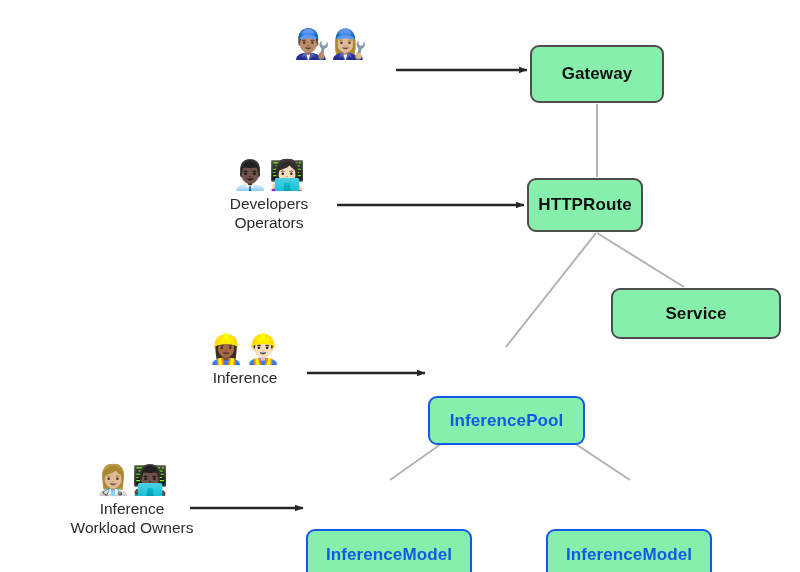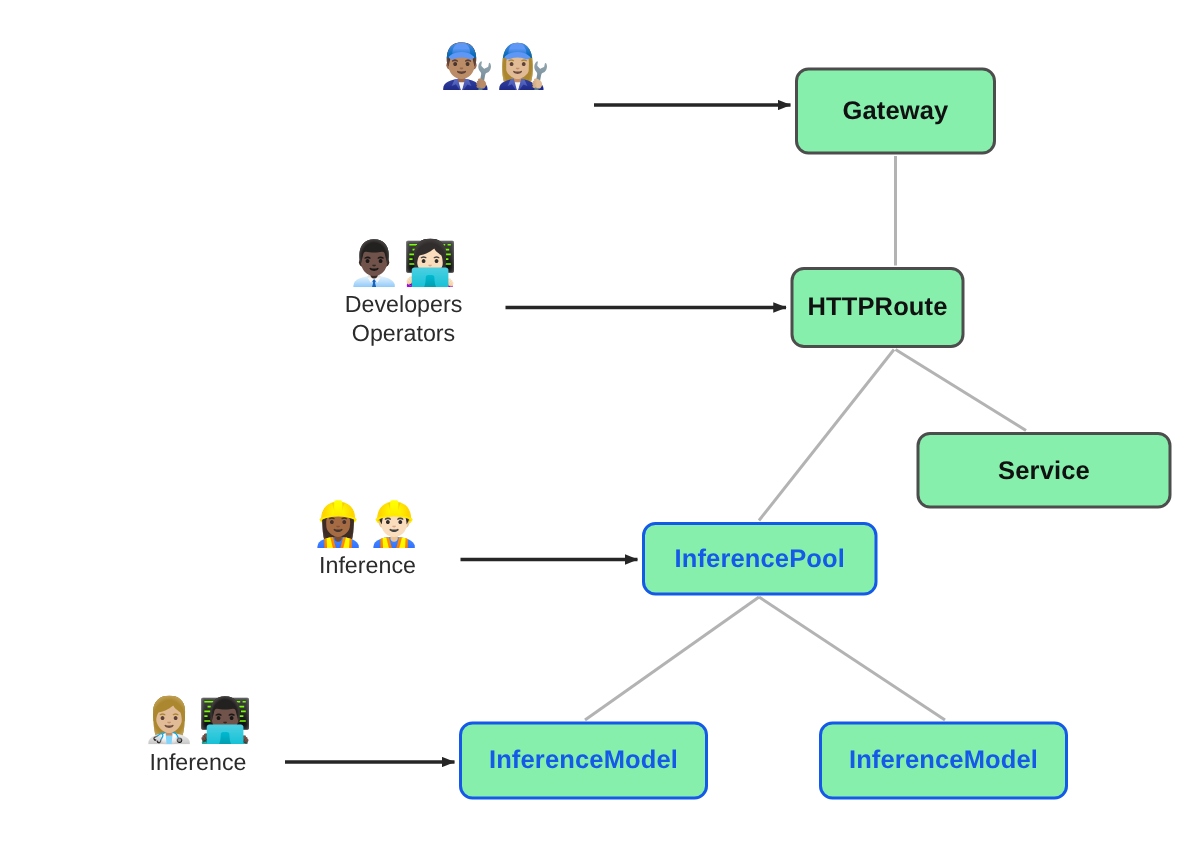--- a/index.html
+++ b/index.html
@@ -37,20 +37,21 @@
     letter-spacing: 0.1px;
     white-space: nowrap;
   }
   .node.dark {
     border: 2px solid #4d4d4d;
     color: #111111;
   }
   .node.blue {
     border: 2.5px solid #1559e8;
     color: #1559e8;
+    margin-top: 48px;
   }
   .persona {
     position: absolute;
     display: flex;
     flex-direction: column;
     align-items: center;
     text-align: center;
     line-height: 1.22;
     color: #2b2b2b;
     font-size: 15.5px;
@@ -127,17 +128,18 @@
       <div class="persona" style="left: 160px; top: 335px; width: 170px;">
         <div class="persona-emojis">👷🏾‍♀️👷🏻‍♂️</div>
         <div class="persona-label">
           <span>Inference</span>
         </div>
       </div>
       <div class="persona" style="left: 42px; top: 466px; width: 180px;">
         <div class="persona-emojis">👩🏼‍⚕️👨🏿‍💻</div>
         <div class="persona-label">
           <span>Inference</span>
+          <span>Workload Owners</span>
         </div>
       </div>
     </div>
 
 </div>
 
 </body></html>

